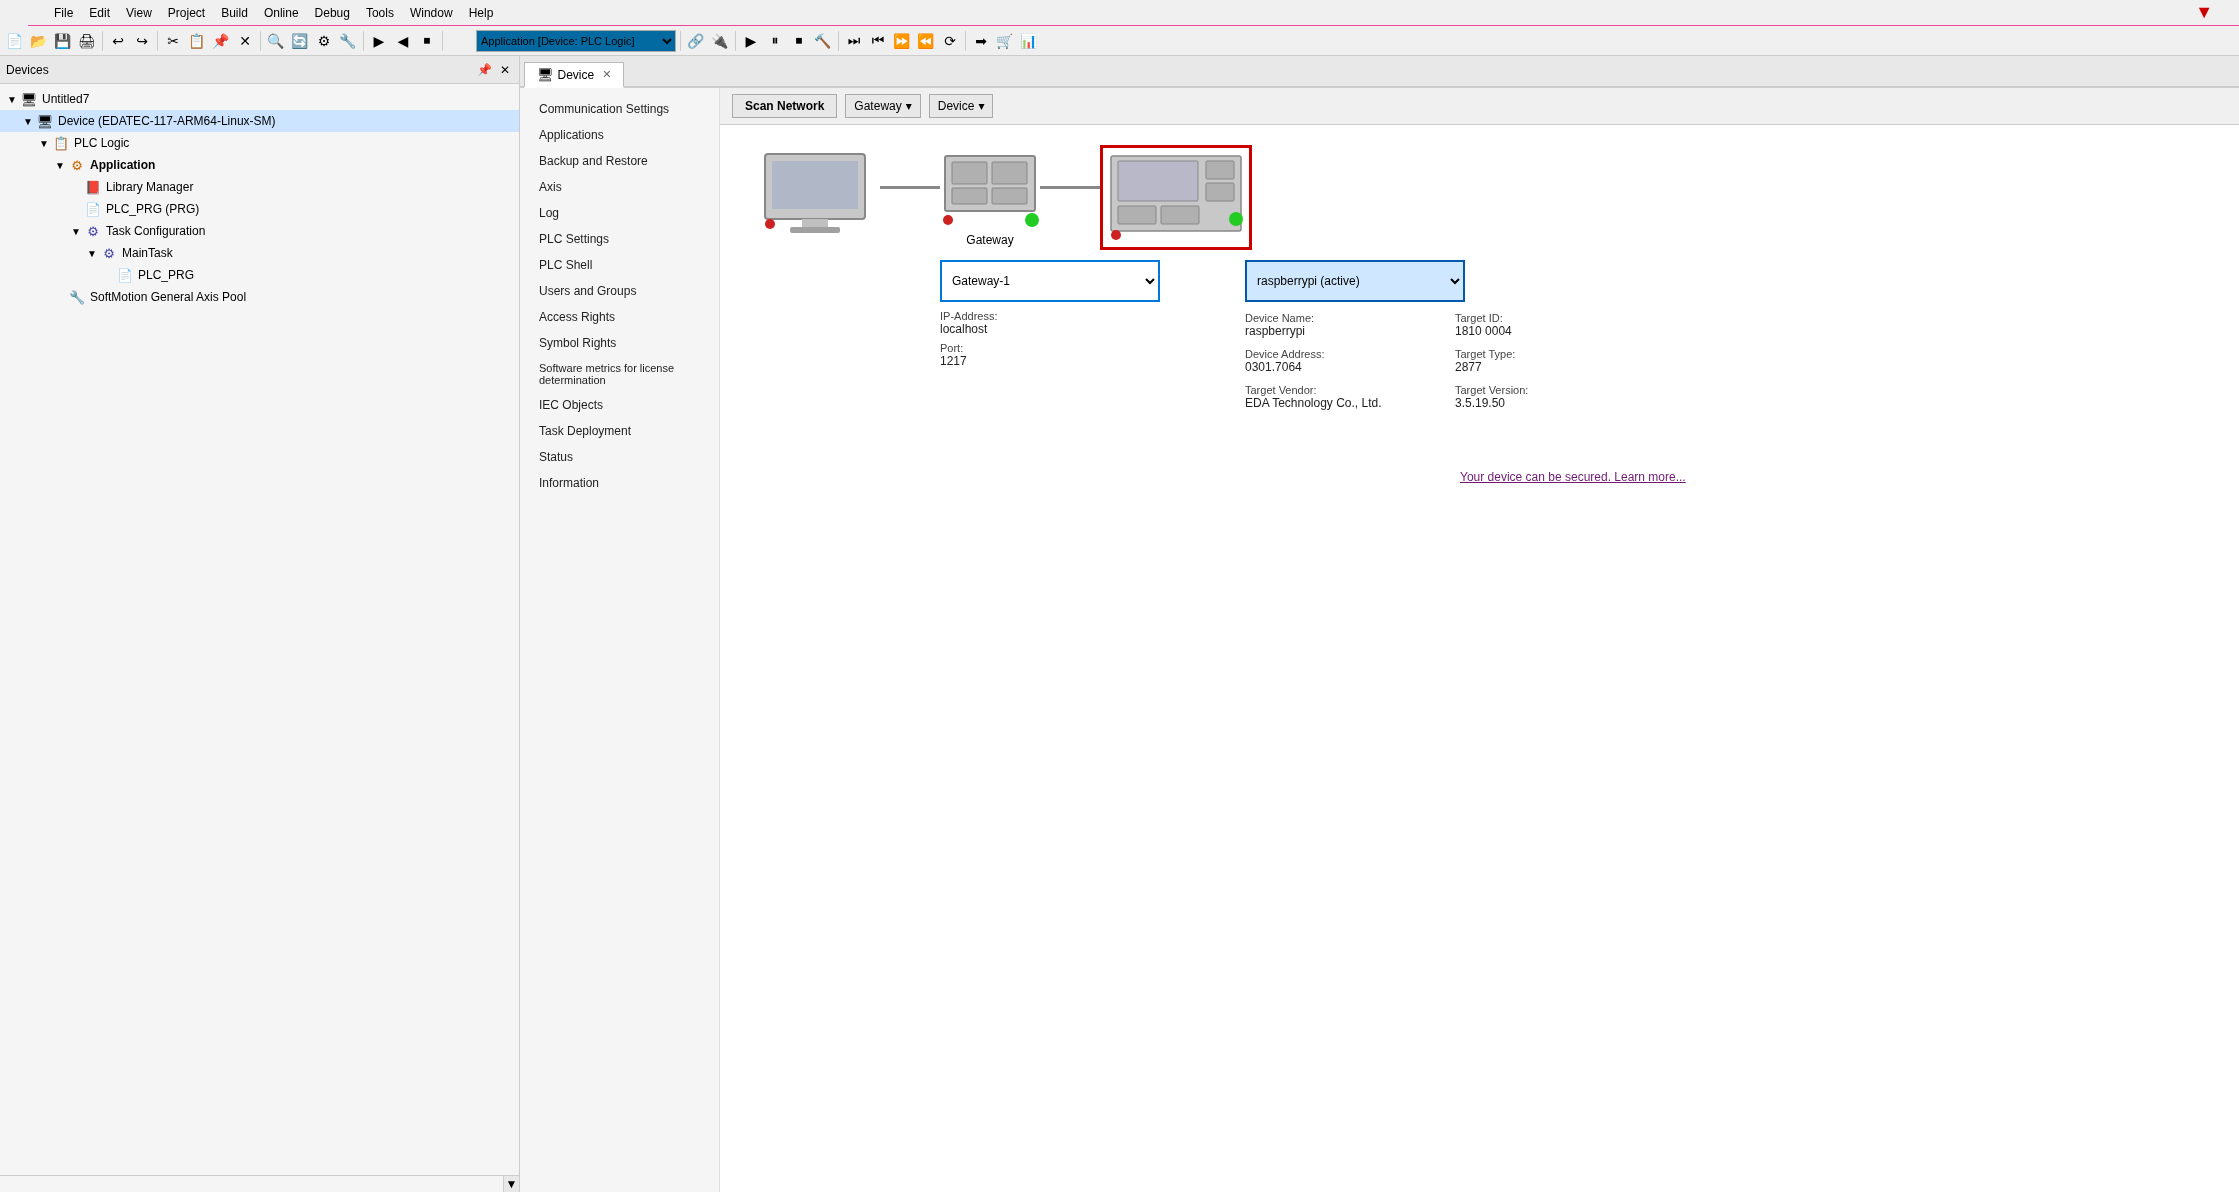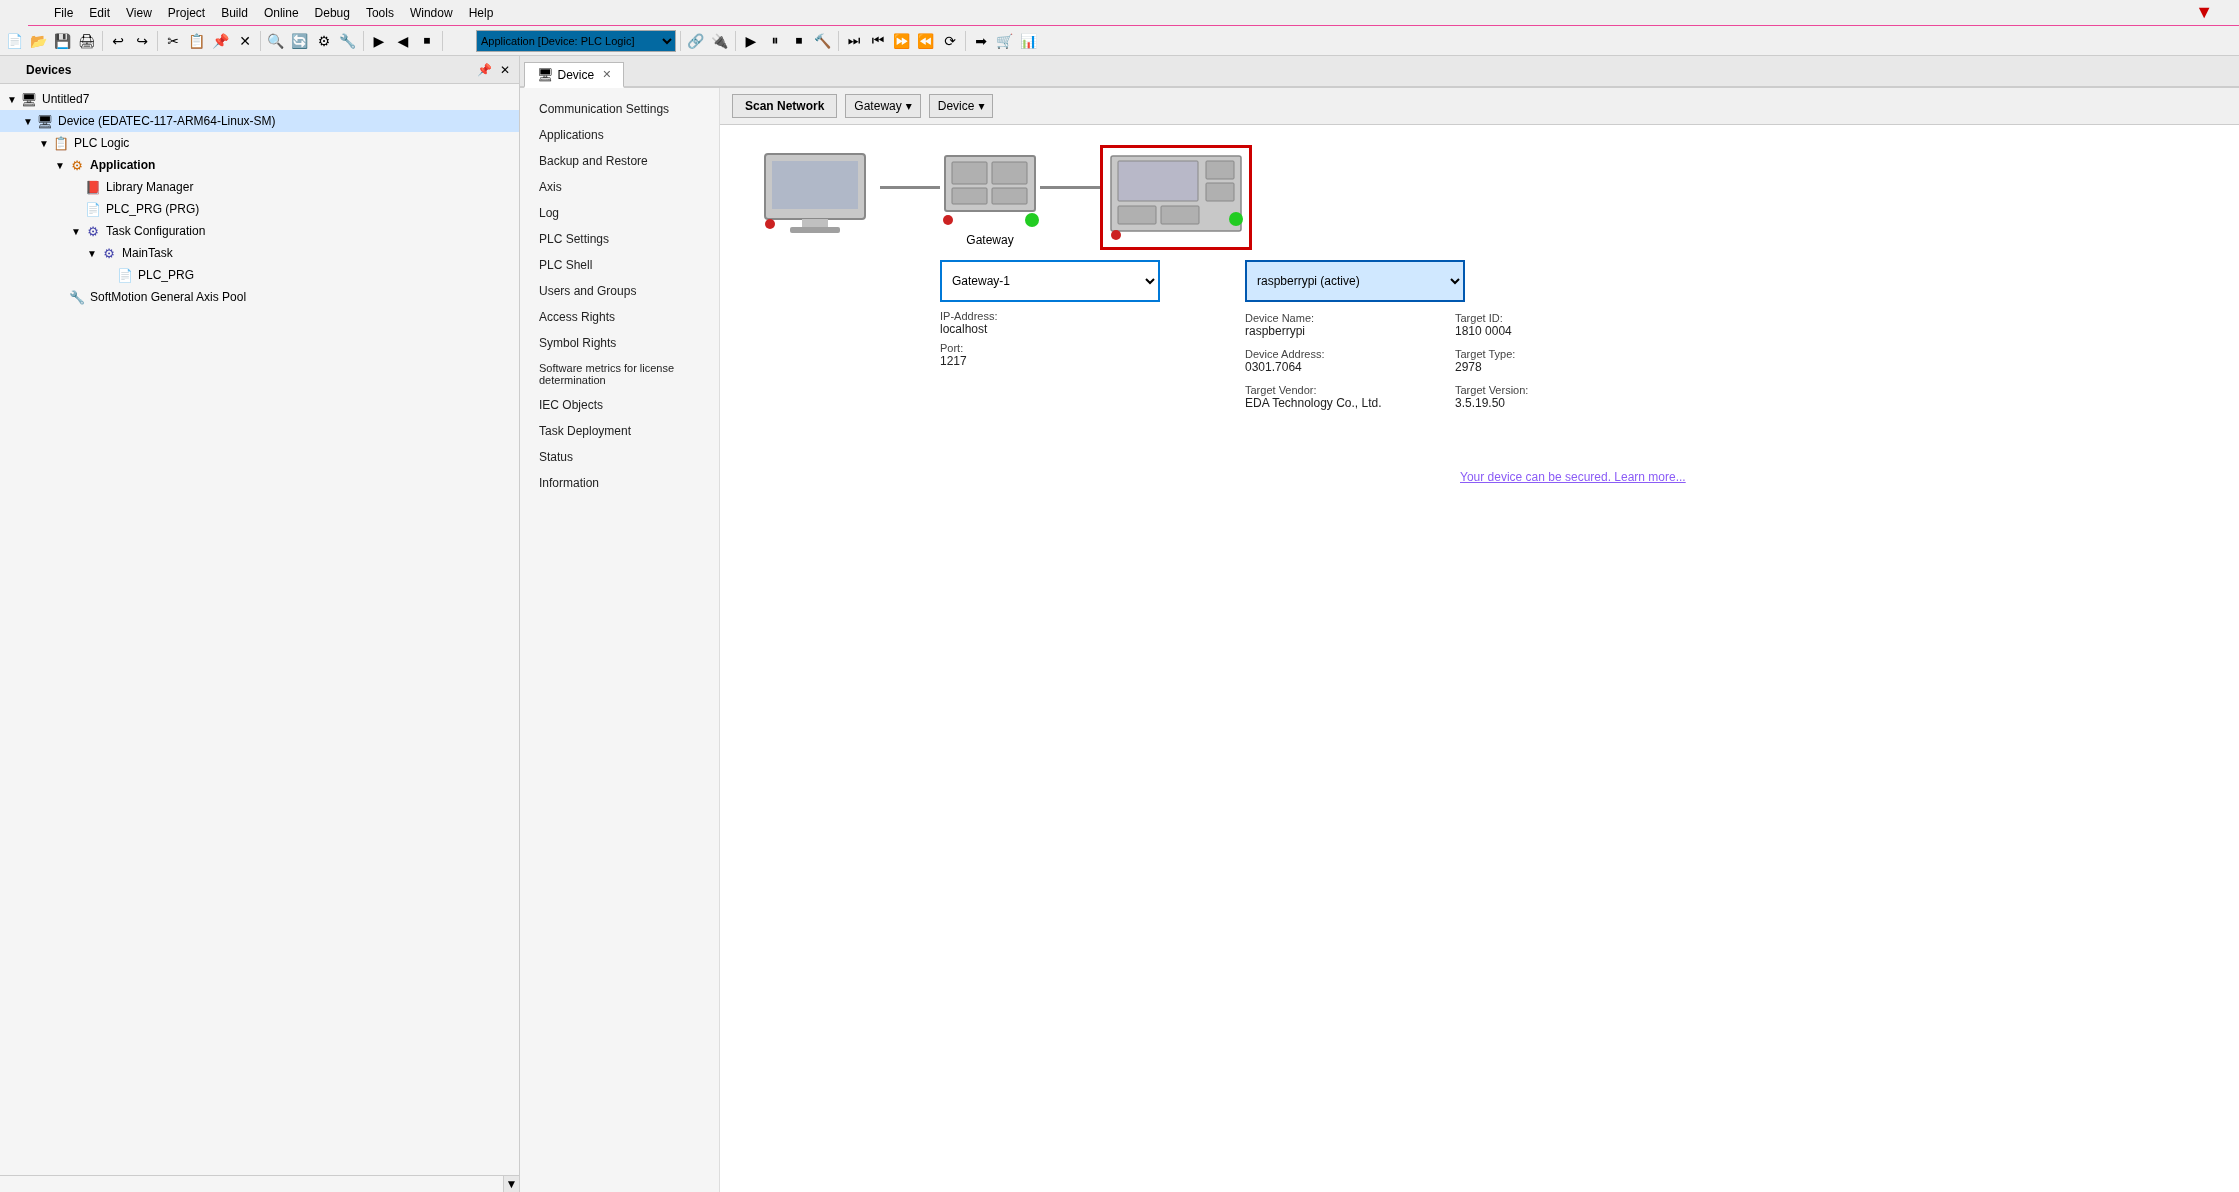--- a/index.html
+++ b/index.html
@@ -32,21 +32,21 @@
 
     
     .devices-panel {
       width: 520px; min-width: 520px; background: #f5f5f5; border-right: 1px solid #ccc;
       display: flex; flex-direction: column;
     }
     .panel-header {
       display: flex; align-items: center; background: #e8e8e8; border-bottom: 1px solid #ccc;
       height: 28px; padding: 0 6px; justify-content: space-between;
     }
-    .panel-title { font-size: 12px; font-weight: bold; margin-left: 20px; }
+    .panel-title { font-size: 12px; font-weight: normal; }
     .panel-controls { display: flex; gap: 4px; }
     .panel-ctrl-btn { width: 16px; height: 16px; background: transparent; border: none; cursor: pointer; font-size: 12px; display: flex; align-items: center; justify-content: center; }
 
     
     .tree { padding: 4px 0; flex: 1; overflow-y: auto; }
     .tree-item { display: flex; align-items: center; padding: 2px 4px; cursor: pointer; white-space: nowrap; }
     .tree-item.selected { background: #cce4ff; }
     .tree-expand { width: 16px; height: 16px; display: inline-flex; align-items: center; justify-content: center; font-size: 10px; }
     .tree-icon { width: 18px; height: 18px; margin-right: 4px; display: inline-flex; align-items: center; justify-content: center; font-size: 13px; }
     .tree-label { font-size: 12px; }
@@ -106,21 +106,21 @@
     .info-label { font-size: 11px; color: #444; }
     .info-value { font-size: 12px; color: #222; }
 
     
     .node-select {
       width: 220px; height: 42px; font-size: 12px; border: 2px solid #0078d7;
       background: #fff; padding: 2px 6px;
     }
     .node-select.highlighted { background: #d0e8ff; border: 2px solid #0058b0; }
 
-    .security-link { color: #8b5cf6; text-decoration: underline; cursor: pointer; font-size: 12px; margin-left: 30px; margin-top: 20px; display: block; }
+    .security-link { color: #701a75; text-decoration: underline; cursor: pointer; font-size: 12px; margin-left: 30px; margin-top: 20px; display: block; }
 
     
     .icon-plc { color: #4444cc; }
     .icon-app { color: #cc6600; }
 
     .bold { font-weight: bold; }
   </style>
 </head>
 <body>
 
@@ -402,21 +402,21 @@
               <div>
                 <div class="info-label">Target ID:</div>
                 <div class="info-value">1810  0004</div>
               </div>
               <div>
                 <div class="info-label">Device Address:</div>
                 <div class="info-value">0301.7064</div>
               </div>
               <div>
                 <div class="info-label">Target Type:</div>
-                <div class="info-value">2978</div>
+                <div class="info-value">2877</div>
               </div>
               <div>
                 <div class="info-label">Target Vendor:</div>
                 <div class="info-value">EDA Technology Co., Ltd.</div>
               </div>
               <div>
                 <div class="info-label">Target Version:</div>
                 <div class="info-value">3.5.19.50</div>
               </div>
             </div>

